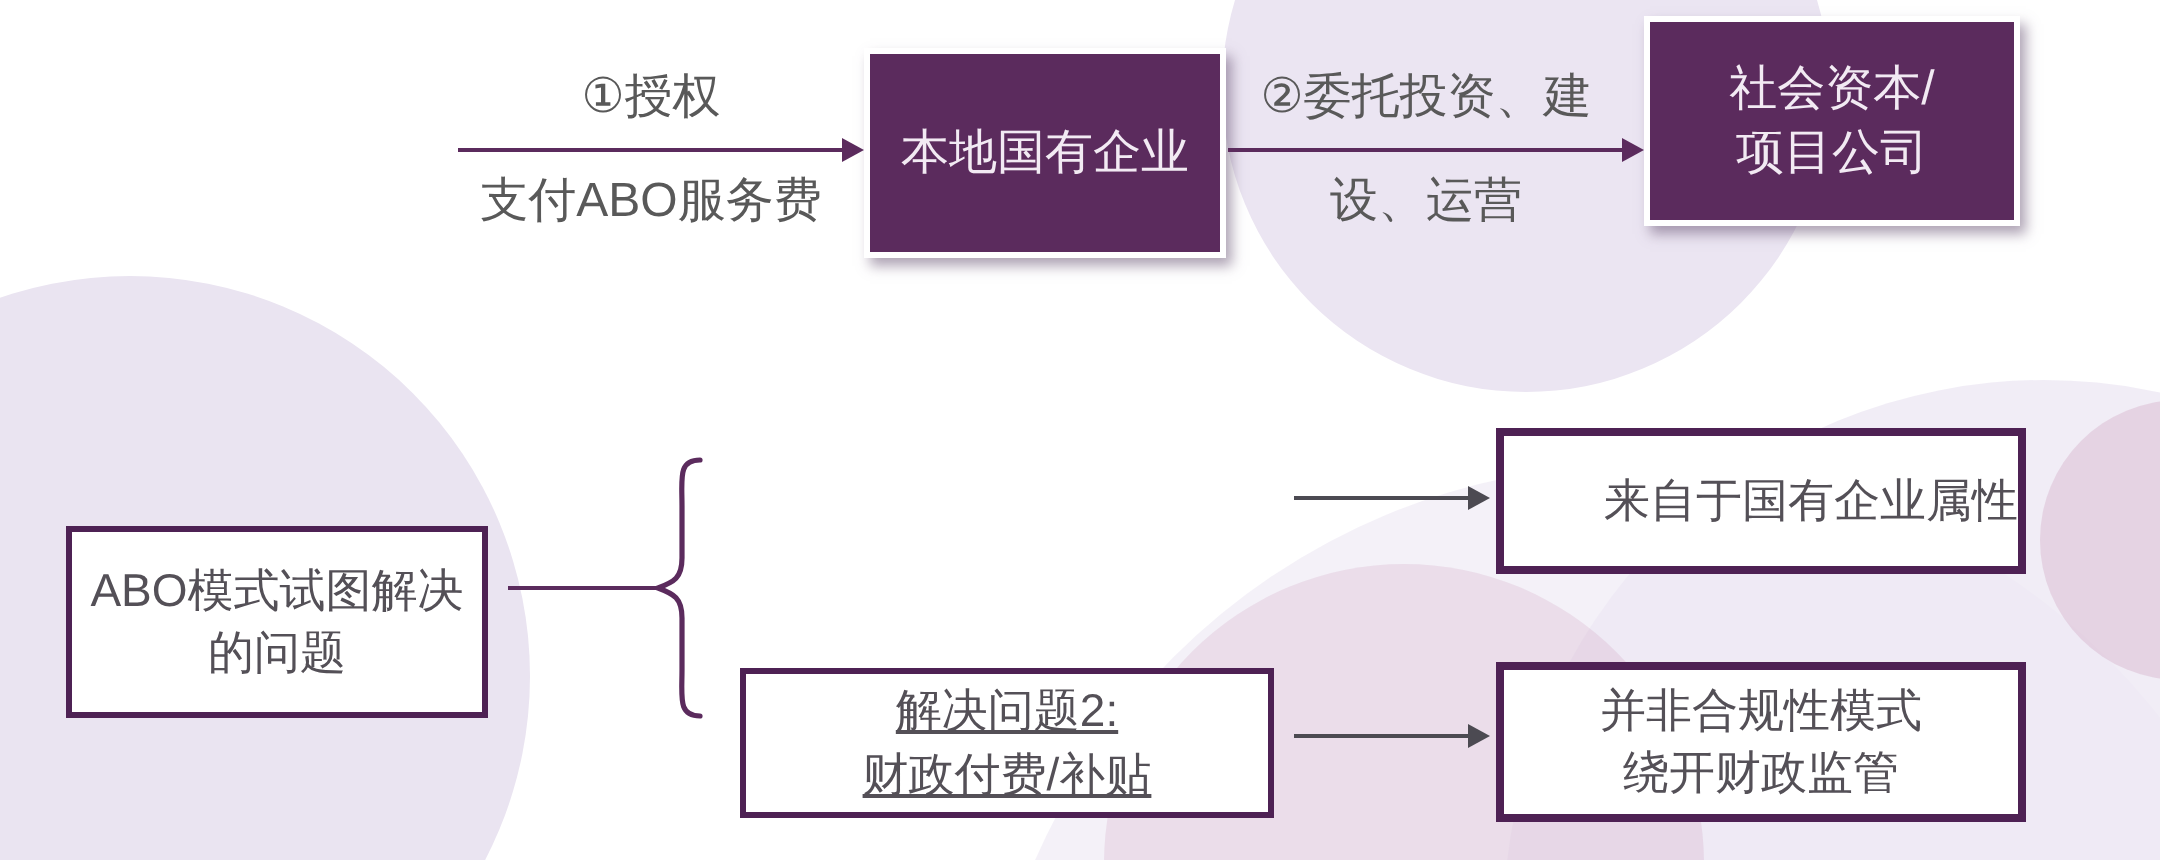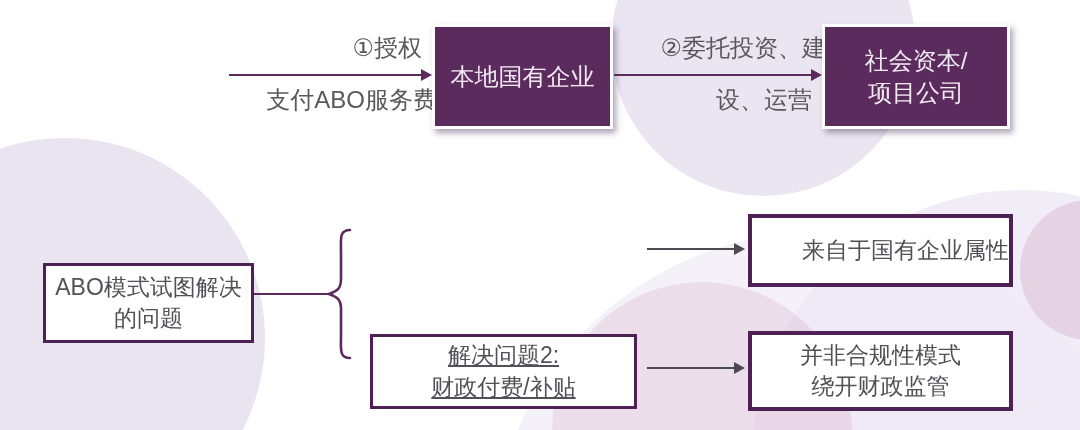--- a/index.html
+++ b/index.html
@@ -23,31 +23,31 @@
   .node{
     position:absolute; box-sizing:border-box;
     background:#5b2b5d; border:3px solid #ffffff;
     box-shadow:3px 4px 6px rgba(110,90,120,0.55);
     color:#f2eaf3; display:flex; flex-direction:column;
     align-items:center; justify-content:center;
     font-size:24px; line-height:1.3; text-align:center;
   }
   .n1{left:62px;  top:24px; width:166px; height:105px;}
   .n2{left:432px; top:24px; width:181px; height:105px;}
-  .n3{left:822px; top:24px; width:188px; height:105px;}
+  .n3{left:822px; top:8px; width:188px; height:105px;}
 
   
   .obox{
     position:absolute; box-sizing:border-box;
     background:#ffffff; border:3px solid #4e2154;
     color:#545057; display:flex; flex-direction:column;
     align-items:center; justify-content:center;
     font-size:23px; line-height:1.35; text-align:center;
   }
-  .src {left:43px;  top:263px; width:211px; height:80px;text-align:right;}
+  .src {left:33px;  top:263px; width:211px; height:96px;text-align:right;}
   .q1  {left:370px; top:213px; width:267px; height:75px;}
   .q2  {left:370px; top:334px; width:267px; height:75px;text-decoration:underline;}
   .a1  {left:748px; top:214px; width:265px; height:73px; border-width:4px;align-items:flex-end;}
   .a2  {left:748px; top:331px; width:265px; height:80px; border-width:4px;}
 
   
   .arrow{position:absolute; height:2px;}
   .arrow .head{
     position:absolute; right:-10px; top:-5px; width:0; height:0;
     border-top:6px solid transparent; border-bottom:6px solid transparent;
@@ -57,21 +57,21 @@
   .arrow.gray{background:#4c4a52;}
   .arrow.gray .head{border-left:11px solid #4c4a52;}
   .ar1{left:229px; top:74px;  width:193px;}
   .ar2{left:614px; top:74px;  width:198px;}
   .ar3{left:647px; top:248px; width:88px;}
   .ar4{left:647px; top:367px; width:88px;}
 
   
   .edge-label{
     position:absolute; color:#595959; font-size:24px;
-    text-align:right; white-space:nowrap;
+    text-align:center; white-space:nowrap;
   }
   .el-1t{left:229px; top:32px;  width:193px;}
   .el-1b{left:214px; top:84px;  width:223px;}
   .el-2t{left:600px; top:32px;  width:226px;}
   .el-2b{left:614px; top:84px;  width:198px;}
 
   
   .connector{position:absolute; left:254px; top:293px; width:76px; height:2px; background:#5b2b5d;}
   .brace{position:absolute; left:311px; top:227px; width:42px; height:134px;}
 </style>

